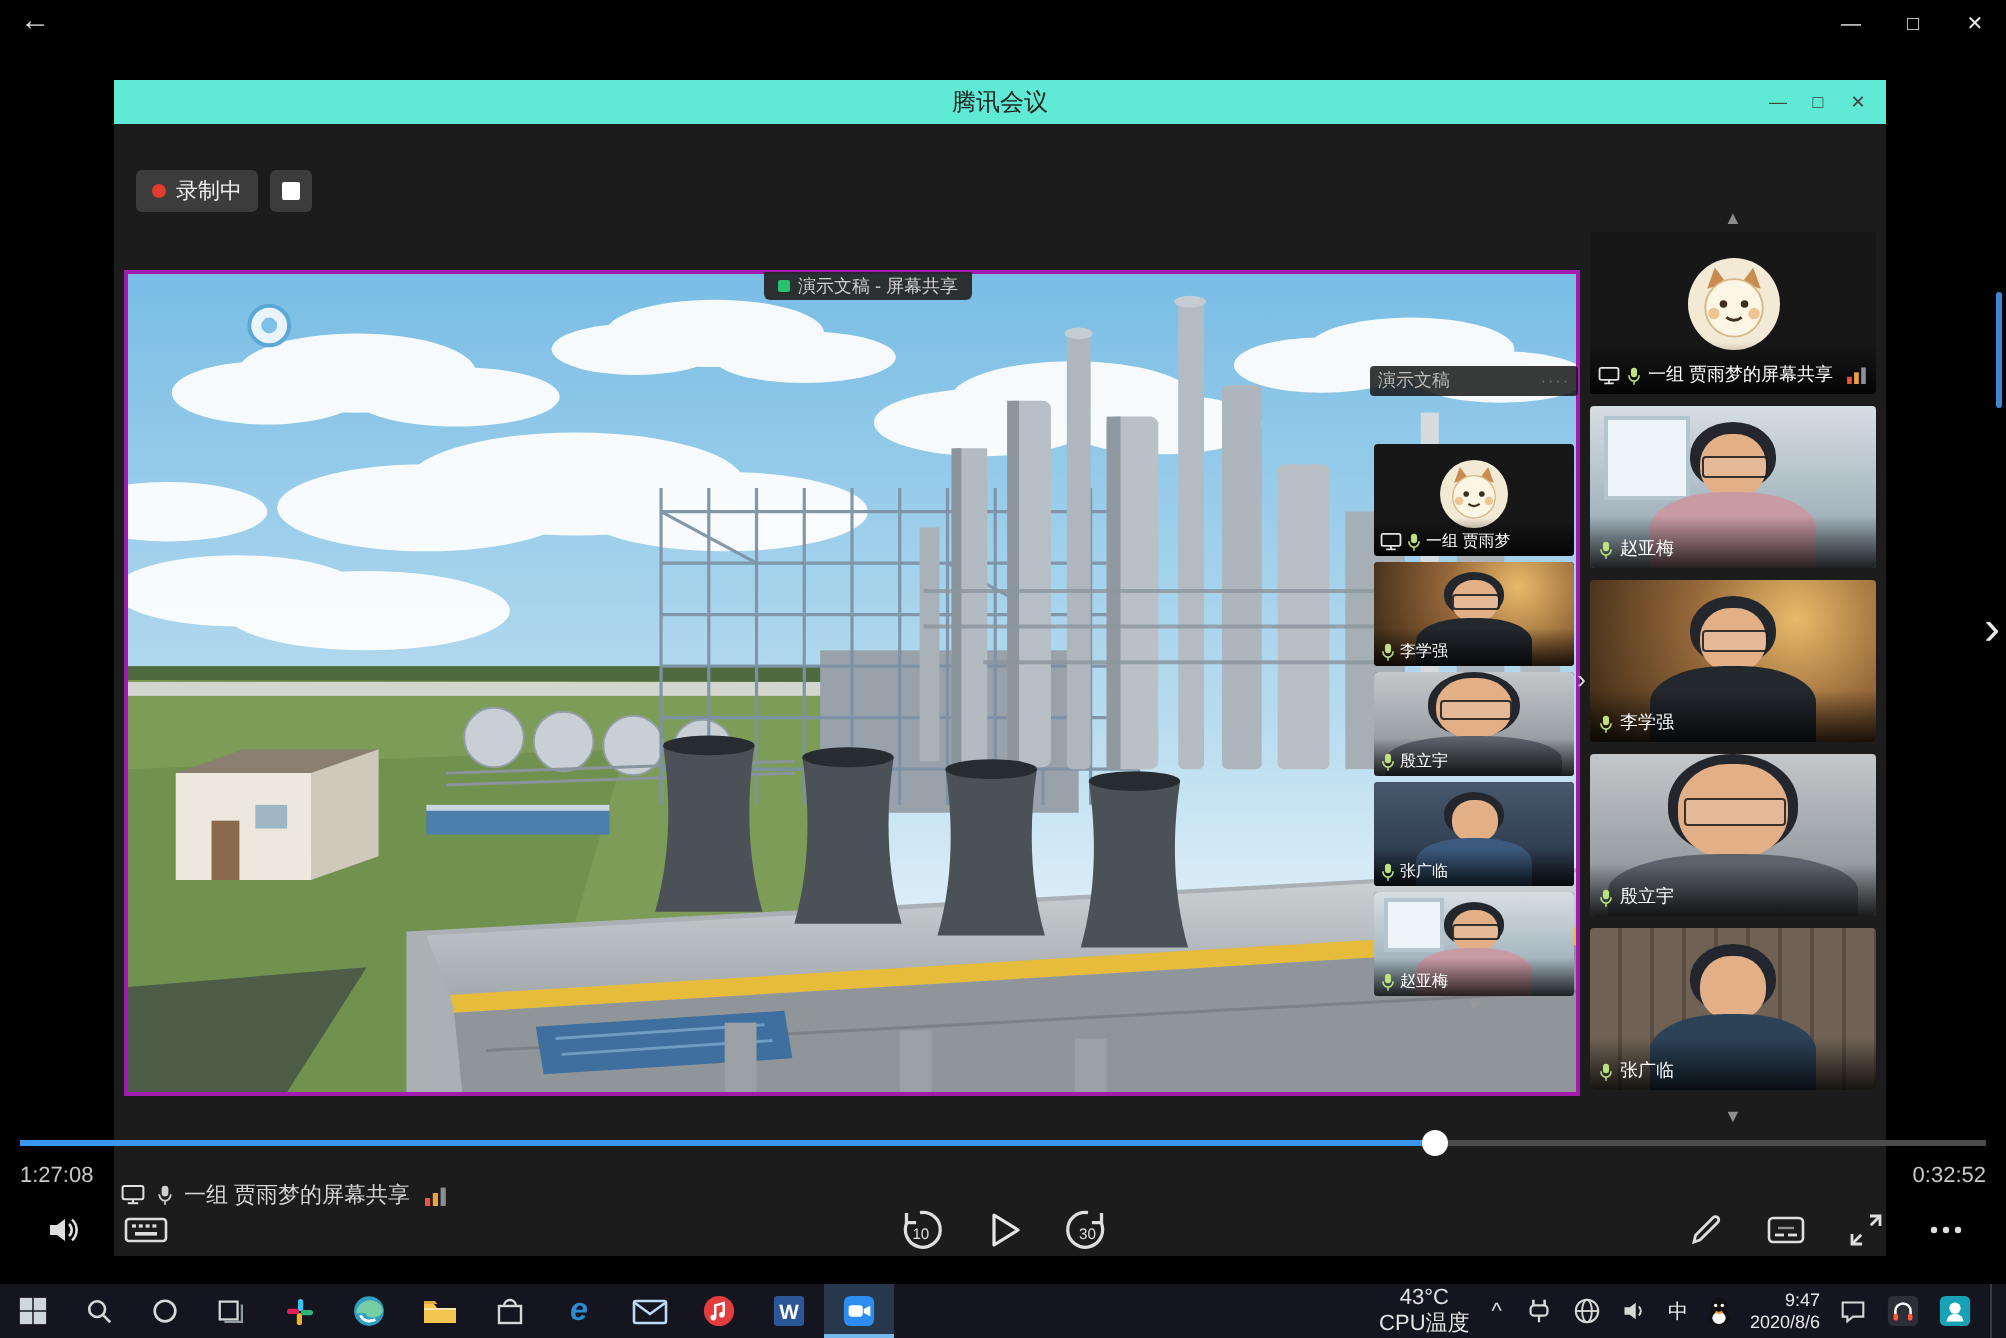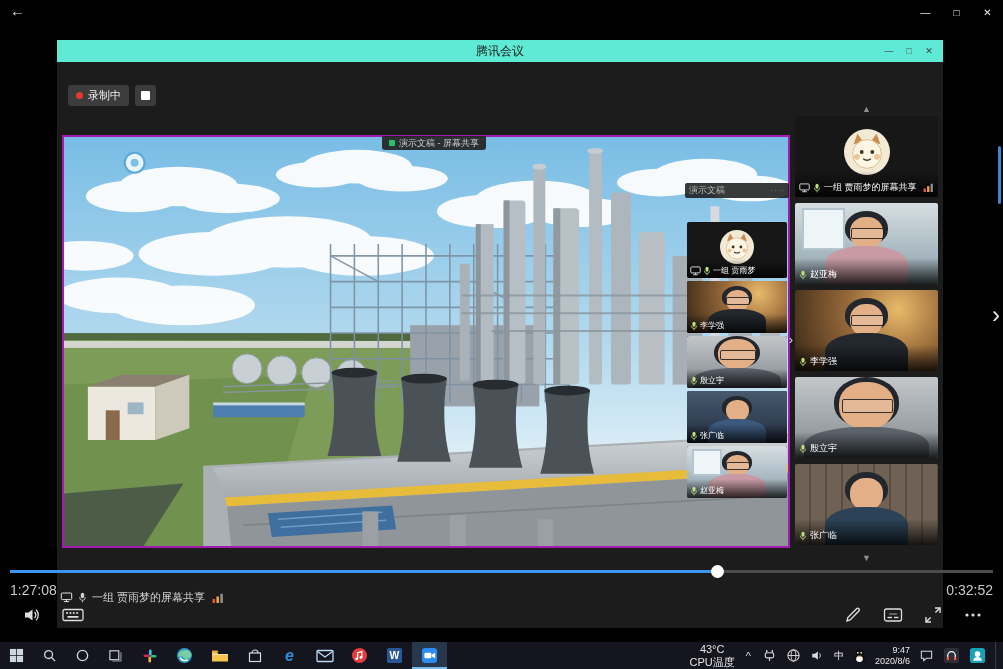--- a/index.html
+++ b/index.html
@@ -83,21 +83,21 @@
   .i-mic rect{fill:#bfe07f;} .i-mic path,.i-mic line{stroke:#bfe07f;stroke-width:1;fill:none;}
   .i-scr rect,.i-scr line{stroke:#e2e2e2;fill:none;stroke-width:1;}
   .ava{position:absolute;left:50%;top:44%;transform:translate(-50%,-50%);border-radius:50%;overflow:hidden;background:#f3ead6;}
   .ava.s46{width:46px;height:46px;} .ava.s34{width:34px;height:34px;}
   .ava svg{display:block;width:100%;height:100%;}
 
   
   .progress{position:absolute;left:10px;right:10px;top:570px;height:3px;background:#4c4c4c;z-index:5;}
   .progress .fill{position:relative;height:100%;background:#3a96ef;}
   .progress .handle{position:absolute;right:-6px;top:-5px;width:13px;height:13px;border-radius:50%;background:#fff;}
-  .time{position:absolute;top:582px;font-size:14px;color:#c9c9c9;z-index:5;}
+  .time{position:absolute;top:582px;font-size:11px;color:#c9c9c9;z-index:5;}
   .time.l{left:10px;} .time.r{right:10px;}
   .np{position:absolute;left:60px;top:590px;display:flex;align-items:center;gap:5px;z-index:5;font-size:11px;color:#d5d5d5;}
   .np .i-scr{width:13px;height:11px;} .np .i-mic{width:9px;height:11px;}
   .np .i-mic rect{fill:#cfcfcf;} .np .i-mic path,.np .i-mic line{stroke:#cfcfcf;}
   .np .i-sig{width:12px;height:10px;margin-left:2px;}
   .ctl{position:absolute;top:601px;height:28px;display:flex;align-items:center;gap:20px;z-index:5;}
   .ctl.left{left:22px;} .ctl.center{left:50%;transform:translateX(-50%);} .ctl.right{right:20px;}
   .cbtn{display:flex;align-items:center;justify-content:center;}
   .cbtn svg{display:block;}
   .chev-panel{position:absolute;right:3px;top:303px;font-size:24px;color:#e6e6e6;z-index:5;line-height:1;}
@@ -545,20 +545,41 @@
             <rect x="4" y="5.2" width="2" height="1.6"></rect>
             <rect x="7.4" y="5.2" width="2" height="1.6"></rect>
             <rect x="10.8" y="5.2" width="2" height="1.6"></rect>
             <rect x="14.2" y="5.2" width="2" height="1.6"></rect>
             <rect x="5.5" y="9" width="11" height="1.8"></rect>
           </g>
         </svg>
     </span>
   </div>
 
+  <div class="ctl center">
+    <span class="cbtn">
+      <svg width="24" height="24" viewBox="0 0 22 22">
+        <path d="M4.8,3.2 L4.8,7.6 L9.2,7.6" fill="none" stroke="#dedede" stroke-width="1.5"></path>
+        <path d="M5.2,7.2 A8,8 0 1 0 11,3" fill="none" stroke="#dedede" stroke-width="1.5"></path>
+        <text x="11.4" y="15.2" font-size="7" fill="#dedede" text-anchor="middle">10</text>
+      </svg>
+    </span>
+    <span class="cbtn">
+      <svg width="20" height="22" viewBox="0 0 20 22">
+          <polygon points="5,3.5 17,11 5,18.5" fill="none" stroke="#e6e6e6" stroke-width="1.6" stroke-linejoin="round"></polygon>
+        </svg>
+    </span>
+    <span class="cbtn">
+      <svg width="24" height="24" viewBox="0 0 22 22">
+        <path d="M17.2,3.2 L17.2,7.6 L12.8,7.6" fill="none" stroke="#dedede" stroke-width="1.5"></path>
+        <path d="M16.8,7.2 A8,8 0 1 1 11,3" fill="none" stroke="#dedede" stroke-width="1.5"></path>
+        <text x="10.8" y="15.2" font-size="7" fill="#dedede" text-anchor="middle">30</text>
+      </svg>
+    </span>
+  </div>
 
   <div class="ctl right">
     <span class="cbtn">
       <svg width="20" height="20" viewBox="0 0 20 20">
           <path d="M4,16 L4.8,12.6 L13.6,3.8 A1.6,1.6 0 0 1 15.9,6.1 L7.1,14.9 Z" fill="none" stroke="#dedede" stroke-width="1.4"></path>
         </svg>
     </span>
     <span class="cbtn">
       <svg width="20" height="20" viewBox="0 0 20 20">
           <rect x="1.5" y="4" width="17" height="12" rx="2" fill="none" stroke="#dedede" stroke-width="1.3"></rect>

